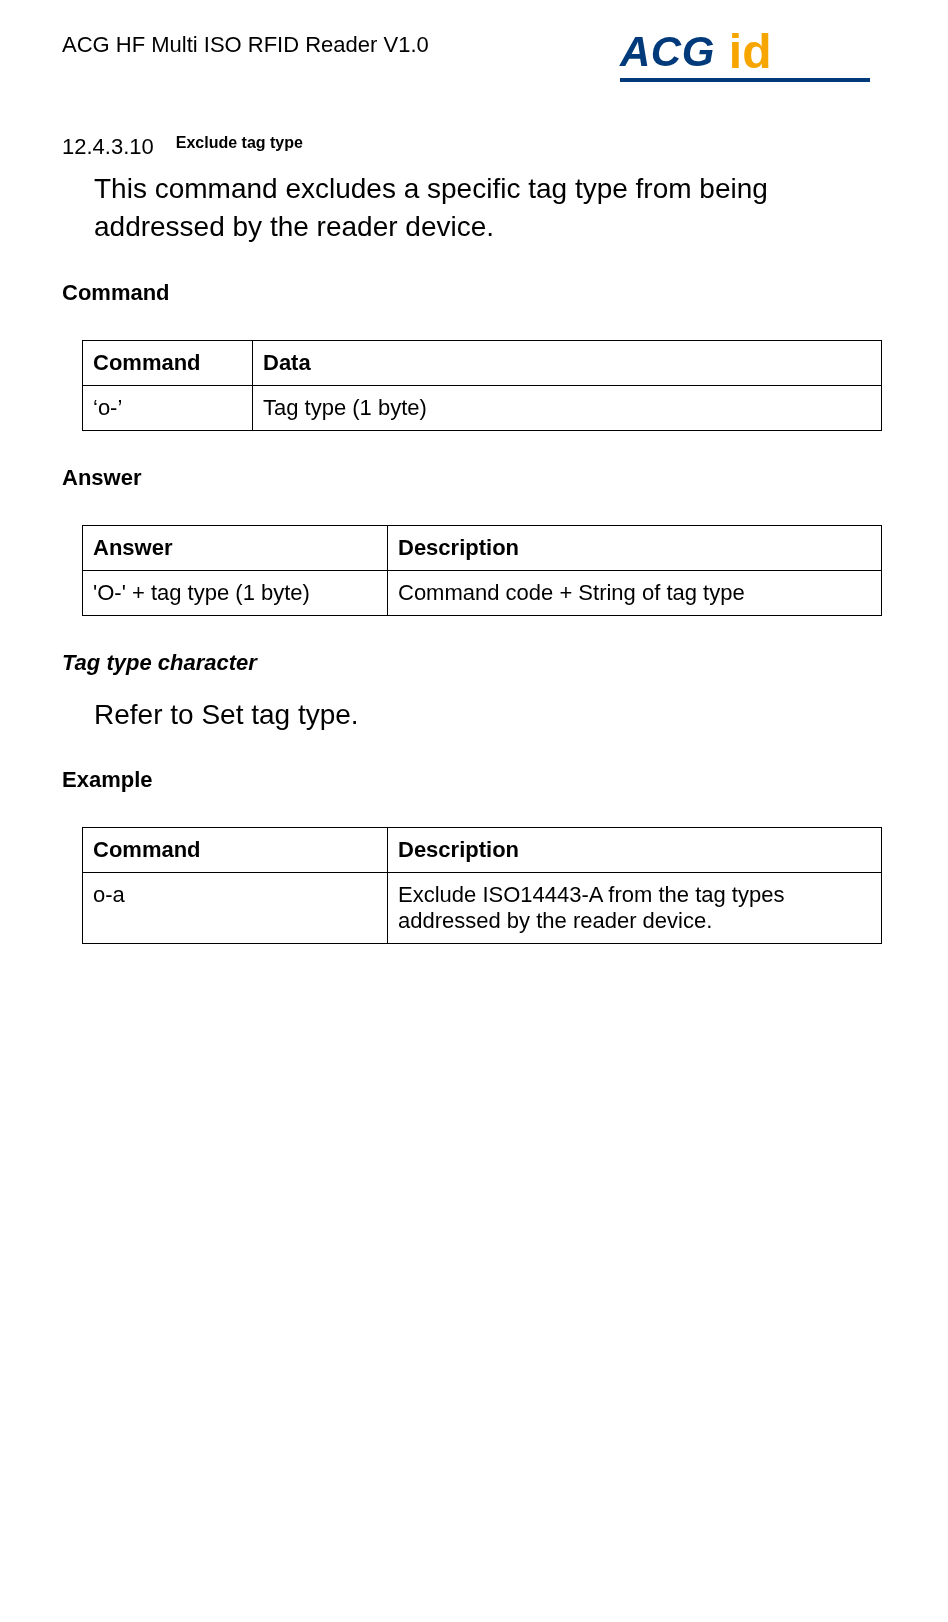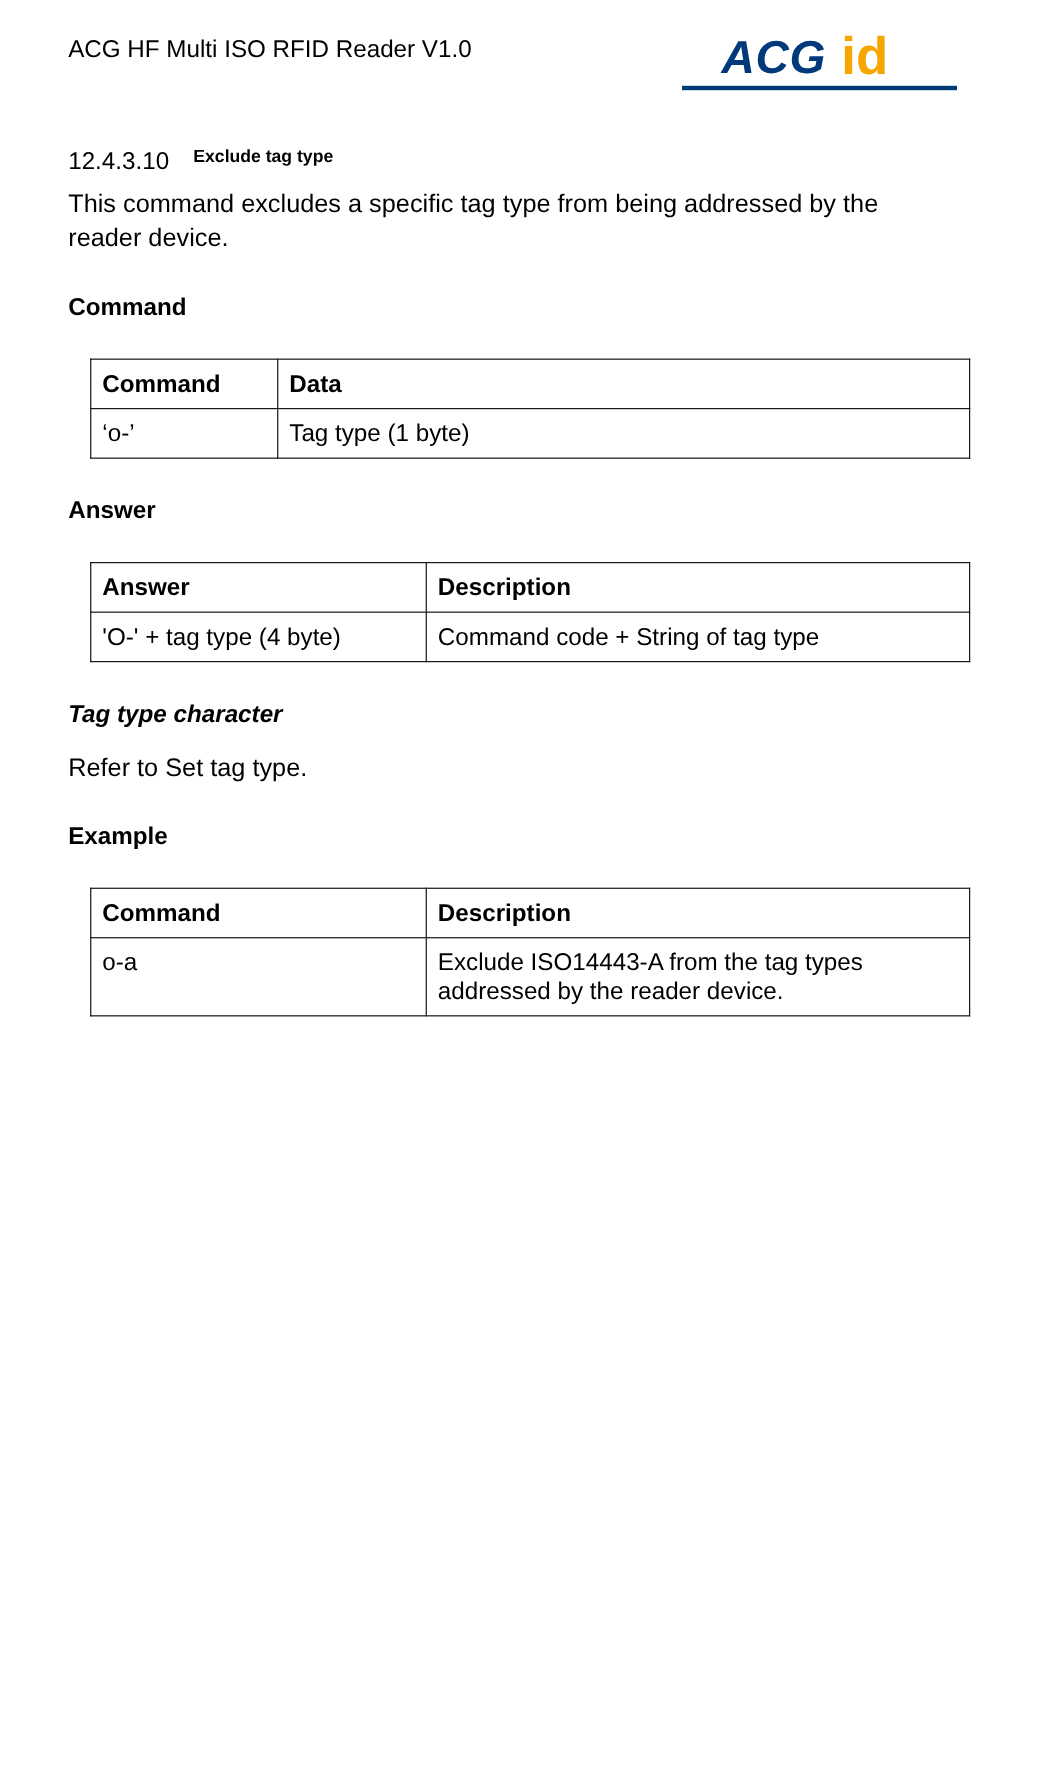--- a/index.html
+++ b/index.html
@@ -1,30 +1,30 @@
 <!DOCTYPE html>
 <html><head>
 <meta charset="utf-8">
 <style>
   * { box-sizing: border-box; margin: 0; padding: 0; }
   html, body { width: 948px; background: #fff; font-family: Arial, Helvetica, sans-serif; color: #000; }
   .page { position: relative; width: 948px; height: 1622px; padding: 28px 78px 0 62px; }
   .hdr { display: flex; justify-content: space-between; align-items: flex-start; margin-bottom: 58px; }
   .doc-title { font-size: 22px; font-weight: 400; padding-top: 4px; }
   .logo { width: 250px; height: 48px; }
-  .logo-group { display: flex; align-items: center; gap: 6px; margin-left: 36px; }
+  .logo-group { display: flex; align-items: center; gap: 6px; }
   .logo-text { font-size: 42px; font-weight: 900; letter-spacing: 0.5px; color: #003a7a; font-style: italic; }
   .logo-id { font-size: 48px; font-weight: 900; color: #f7a600; margin-left: 8px; line-height: 1; }
   .logo-underline { height: 4px; background: #003a7a; width: 100%; margin-top: 2px; }
 
   .sec-num { font-weight: 400; font-size: 22px; }
   .sec-title { font-weight: 700; font-size: 16px; margin-left: 22px; }
   .h-line { display: flex; margin-bottom: 10px; }
 
-  p.body { font-size: 23px; line-height: 1.35; margin-bottom: 34px; }
+  p.body { font-size: 28px; line-height: 1.35; margin-bottom: 34px; margin-left: 32px; }
   .bold-head { font-weight: 700; font-size: 22px; margin-bottom: 34px; }
 
   table.t { border-collapse: collapse; width: 800px; margin: 0 0 34px 20px; }
   table.t th, table.t td { border: 1px solid #000; padding: 9px 10px 9px 10px; font-size: 22px; text-align: left; vertical-align: top; }
   table.t th { font-weight: 700; }
   table.t td { font-weight: 400; }
 
   .col-narrow { width: 170px; }
   .col-ans { width: 305px; }
   .col-ex { width: 305px; }
@@ -67,21 +67,21 @@
     </table>
 
   <div class="bold-head">Answer</div>
   <table class="t">
     <tbody>
         <tr>
       <th class="col-ans">Answer</th>
       <th>Description</th>
     </tr>
     <tr>
-      <td>'O-' + tag type (4 byte)</td>
+      <td>'O-' + tag type (1 byte)</td>
       <td>Command code + String of tag type</td>
     </tr>
   </tbody>
     </table>
 
   <div class="bold-head" style="margin-bottom:20px;font-style:italic;">Tag type character</div>
   <p class="body">Refer to Set tag type.</p>
 
   <div class="bold-head">Example</div>
   <table class="t">

